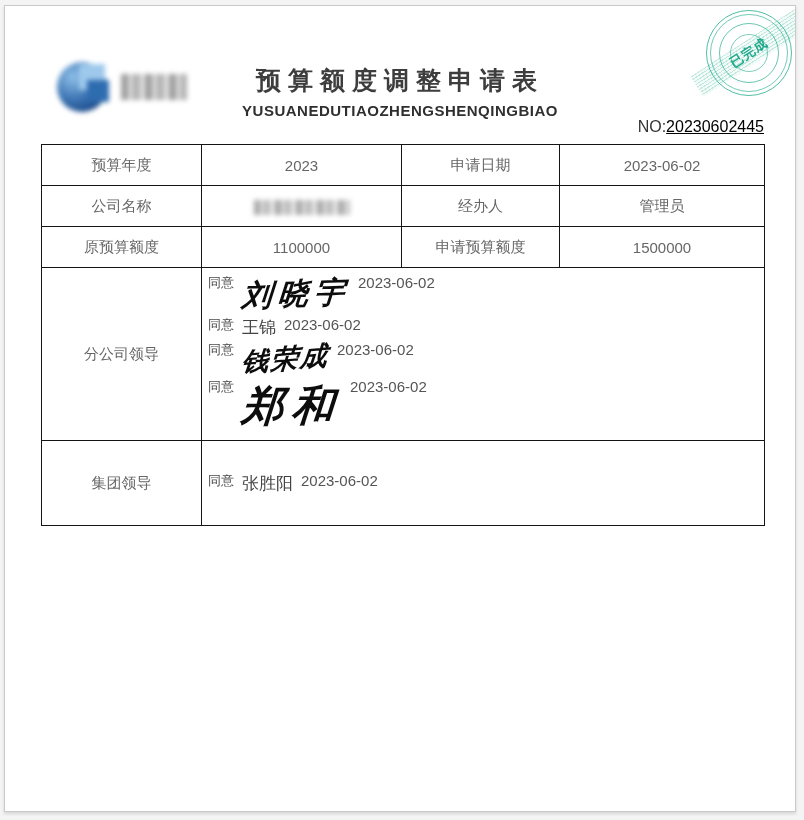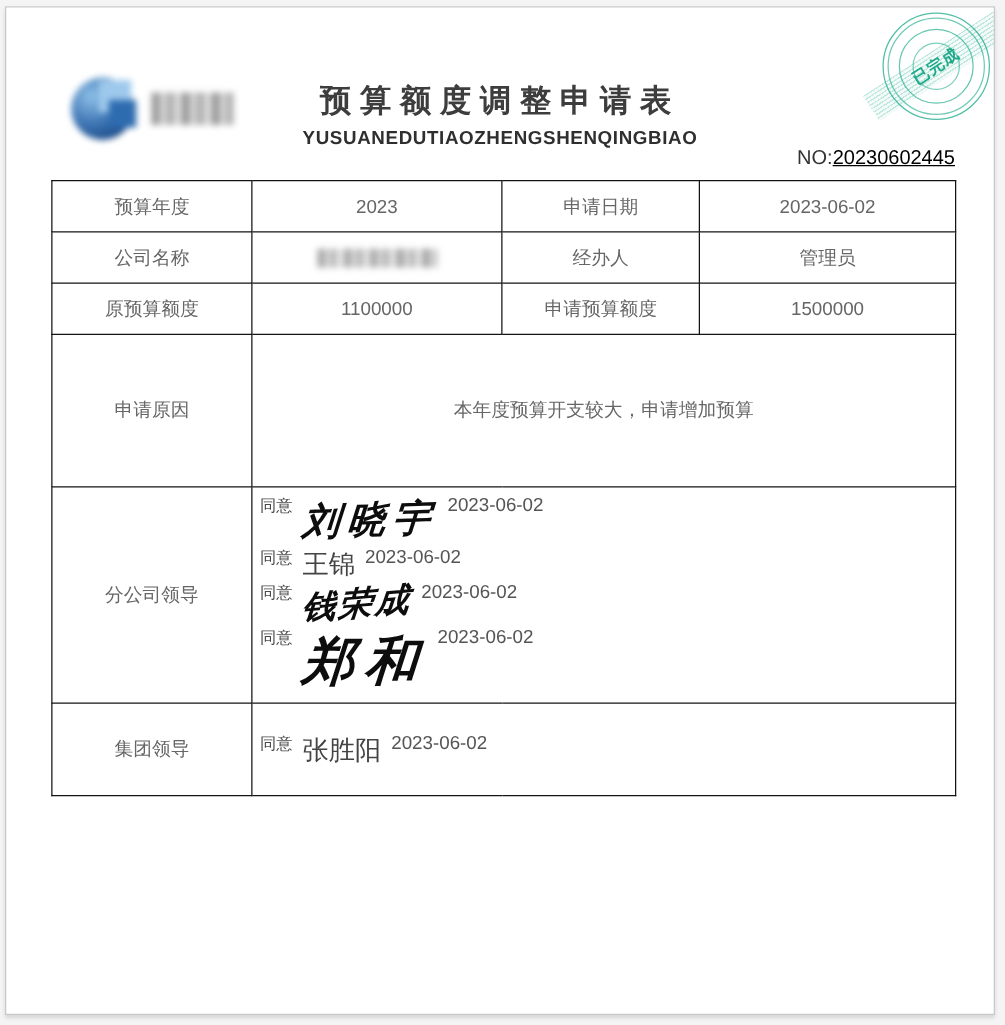--- a/index.html
+++ b/index.html
@@ -43,27 +43,27 @@
     display:flex; align-items:center; justify-content:center;
     transform:rotate(-33deg); font-size:13px; font-weight:bold; letter-spacing:1px; color:#1fa98a; }
 
   
   table.form { position:absolute; left:36px; top:138px; width:723px; border-collapse:collapse; table-layout:fixed; }
   table.form td { border:1.5px solid #141414; font-size:15px; color:#666; text-align:center; vertical-align:middle; }
   td.lbl { color:#3c3c3c; }
   tr.r-small { height:41px; }
   tr.r-reason { height:122px; }
   tr.r-branch { height:173px; }
-  tr.r-group { height:74px; }
+  tr.r-group { height:85px; }
   td.reason-cell { color:#555; }
   td.sig-cell { text-align:left; padding:4px 6px; }
   .sig-line { display:flex; align-items:flex-start; gap:8px; }
   .agree { font-size:13px; color:#4a4a4a; flex:0 0 auto; }
   .sig-date { font-size:15px; color:#555; }
-  .sig-name-plain { font-size:21px; color:#444; }
+  .sig-name-plain { font-size:17px; color:#444; }
   .sig-script { font-family:"DejaVu Serif","Liberation Serif",serif; font-style:italic; font-weight:bold; color:#0d0d0d; }
   .sig-lg { font-size:30px; letter-spacing:6px; transform:skewX(-6deg) rotate(-2deg); }
   .sig-md { font-size:27px; letter-spacing:2px; transform:skewX(-10deg) rotate(-5deg); }
   .sig-xl { font-size:42px; letter-spacing:8px; transform:skewX(-4deg); }
   .branch-lines { display:flex; flex-direction:column; justify-content:space-between; height:164px; padding:2px 0; }
   .company-blur { display:inline-block; width:96px; height:15px; filter:blur(2.5px); vertical-align:middle;
     background:repeating-linear-gradient(90deg,#a8a8a8 0 6px,#d9d9d9 6px 10px,#bcbcbc 10px 16px,#e8e8e8 16px 21px); }
 </style>
 </head>
 <body>
@@ -116,24 +116,20 @@
       <td>管理员</td>
     </tr>
 
     <tr class="r-small">
       <td class="lbl">原预算额度</td>
       <td>1100000</td>
       <td class="lbl">申请预算额度</td>
       <td>1500000</td>
     </tr>
 
-    <tr class="r-reason">
-      <td class="lbl">申请原因</td>
-      <td colspan="3" class="reason-cell">本年度预算开支较大，申请增加预算</td>
-    </tr>
 
     <tr class="r-branch">
       <td class="lbl">分公司领导</td>
       <td colspan="3" class="sig-cell">
         <div class="branch-lines">
           <div class="sig-line">
             <span class="agree">同意</span>
             <span class="sig-script sig-lg">刘晓宇</span>
             <span class="sig-date">2023-06-02</span>
           </div>

